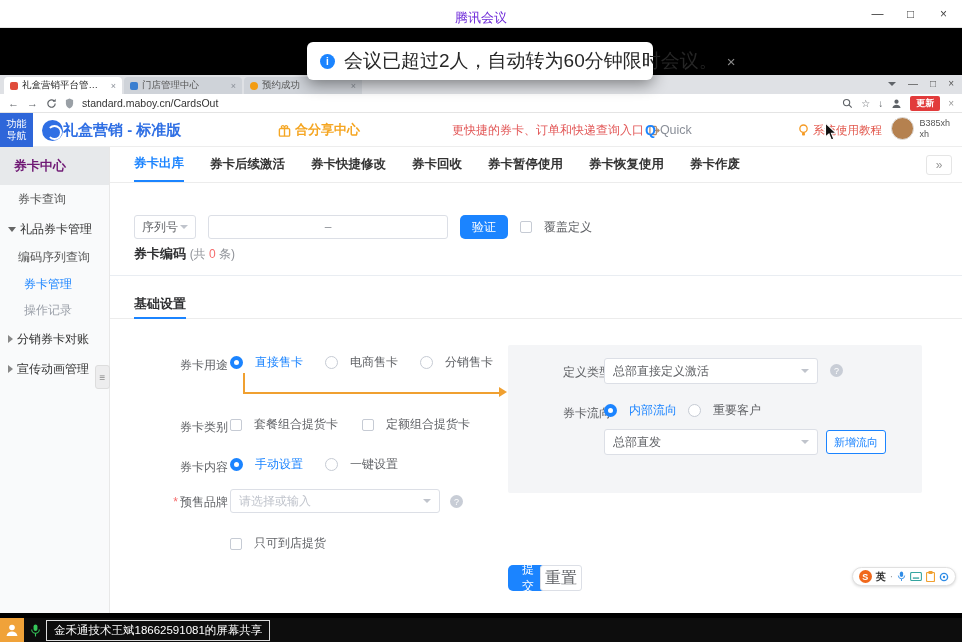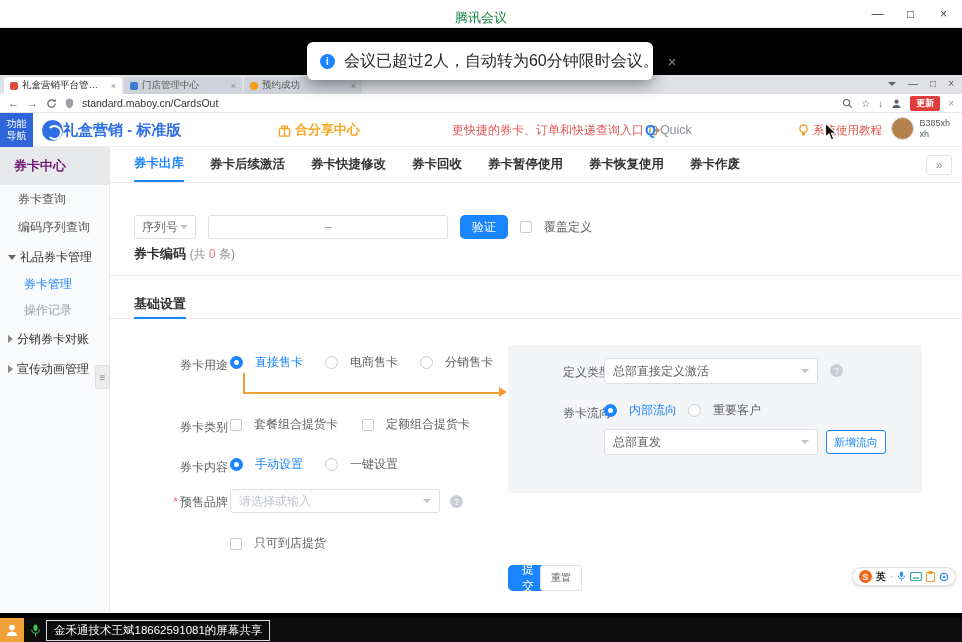--- a/index.html
+++ b/index.html
@@ -2,28 +2,28 @@
 <html><head>
 <meta charset="utf-8">
 <style>
 *{margin:0;padding:0;box-sizing:border-box}
 html,body{width:962px;height:642px;overflow:hidden}
 body{font-family:"Liberation Sans",sans-serif;background:#000;font-size:12px}
 .window{position:relative;width:962px;height:642px;background:#000;overflow:hidden}
 
 
 .titlebar{position:absolute;top:0;left:0;right:0;height:28px;background:#fff;border-bottom:1px solid #e6e6e6;z-index:40}
-.titlebar-title{position:absolute;left:0;right:0;top:0;height:36px;display:flex;align-items:center;justify-content:center;font-size:13px;color:#15803d}
+.titlebar-title{position:absolute;left:0;right:0;top:0;height:36px;display:flex;align-items:center;justify-content:center;font-size:13px;color:#6d28d9}
 .win-controls{position:absolute;right:2px;top:0;height:28px;display:flex;z-index:2}
 .win-btn{width:33px;height:28px;display:flex;align-items:center;justify-content:center;font-size:12px;color:#444;cursor:default}
 
 
 .toast{position:absolute;left:307px;top:42px;width:346px;height:38px;background:#fff;border-radius:6px;box-shadow:0 4px 16px rgba(0,0,0,.45);display:flex;align-items:center;padding:0 13px;gap:9px;z-index:30}
 .toast-icon{width:15px;height:15px;border-radius:50%;background:#1b84ff;color:#fff;font-size:10px;font-weight:bold;display:flex;align-items:center;justify-content:center;flex:0 0 auto}
-.toast-text{font-size:16px;color:#262626;white-space:nowrap}
+.toast-text{font-size:19px;color:#262626;white-space:nowrap}
 .toast-close{margin-left:auto;color:#8c8c8c;font-size:15px;cursor:default}
 
 
 .browser{position:absolute;left:0;top:75px;width:962px;height:538px;background:#fff}
 .tab-strip{position:absolute;top:0;left:0;right:0;height:19px;background:#dfe1e5;display:flex;align-items:flex-end;padding-left:4px}
 .tab{height:17px;display:flex;align-items:center;gap:4px;padding:0 6px;width:118px;font-size:9.5px;color:#555;background:#cfd3d9;border-radius:4px 4px 0 0;margin-right:2px}
 .tab.active{background:#fff;color:#222}
 .favicon{width:8px;height:8px;border-radius:2px;flex:0 0 auto}
 .fav-red{background:#e04b3a}.fav-blue{background:#3b7fd0}.fav-orange{background:#f39c12;border-radius:50%}
 .tab-label{flex:1;overflow:hidden;white-space:nowrap;text-overflow:ellipsis}
@@ -103,21 +103,21 @@
 .ann-h{position:absolute;left:133px;top:209px;width:258px;border-top:2px solid #f0a030}
 .ann-head{position:absolute;left:389px;top:204px;width:0;height:0;border-top:5px solid transparent;border-bottom:5px solid transparent;border-left:8px solid #f0a030}
 
 .panel{position:absolute;left:398px;top:162px;width:414px;height:148px;background:#f4f5f7;border-radius:2px}
 .panel-label{position:absolute;font-size:12px;color:#606266;white-space:nowrap}
 .panel-select{position:absolute;height:26px;background:#fff;border:1px solid #dcdfe6;border-radius:3px;display:flex;align-items:center;justify-content:space-between;padding:0 8px;font-size:12px;color:#606266;white-space:nowrap}
 .info-dot{position:absolute;width:13px;height:13px;border-radius:50%;background:#c8cdd6;color:#fff;font-size:9px;display:flex;align-items:center;justify-content:center}
 .btn-outline{position:absolute;height:24px;padding:0 7px;border:1px solid #1b84ff;color:#1b84ff;background:#fff;border-radius:3px;font-size:11px;display:flex;align-items:center;white-space:nowrap}
 
 .brand-select{position:absolute;left:120px;top:306px;width:210px;height:24px;background:#fff;border:1px solid #dcdfe6;border-radius:3px;display:flex;align-items:center;justify-content:space-between;padding:0 8px;font-size:12px;color:#c0c4cc}
-.btn-plain{background:#fff;border:1px solid #dcdfe6;color:#606266;border-radius:3px;font-size:10px;display:flex;align-items:center;justify-content:center}
+.btn-plain{background:#fff;border:1px solid #dcdfe6;color:#606266;border-radius:3px;font-size:16px;display:flex;align-items:center;justify-content:center}
 .submit{position:absolute;left:398px;top:382px;width:40px;height:26px}
 .reset{position:absolute;left:430px;top:382px;width:42px;height:26px}
 
 .ime-bar{position:absolute;right:6px;top:384px;height:19px;background:#fff;border:1px solid #e0e0e0;border-radius:10px;display:flex;align-items:center;gap:4px;padding:0 6px;box-shadow:0 1px 3px rgba(0,0,0,.15)}
 .ime-logo{width:13px;height:13px;border-radius:50%;background:#f0681b;color:#fff;font-size:9px;font-weight:bold;display:flex;align-items:center;justify-content:center}
 .ime-lang{font-size:10px;color:#333;font-weight:bold}
 .ime-dot{font-size:10px;color:#999}
 
 .share-banner{position:absolute;left:0;right:0;bottom:0;height:24px;background:#0d0d0d;display:flex;align-items:center;z-index:35}
 .banner-avatar{width:24px;height:24px;background:#f0a239;display:flex;align-items:center;justify-content:center;flex:0 0 auto}
@@ -234,26 +234,26 @@
       </div>
     </div>
 
     <div class="app-body">
 
       <div class="sidebar">
         <div class="sb-title">券卡中心</div>
         <div class="sb-item">
             <span>券卡查询</span>
           </div>
-        <div class="sb-item">
-            <span>编码序列查询</span>
-          </div>
         <div class="sb-item group">
             <span class="tri-down"></span>
             <span>礼品券卡管理</span>
+          </div>
+        <div class="sb-item">
+            <span>编码序列查询</span>
           </div>
         <div class="sb-item sub active">
             <span>券卡管理</span>
           </div>
         <div class="sb-item sub dim">
             <span>操作记录</span>
           </div>
         <div class="sb-item group">
             <span class="tri-right"></span>
             <span>分销券卡对账</span>

